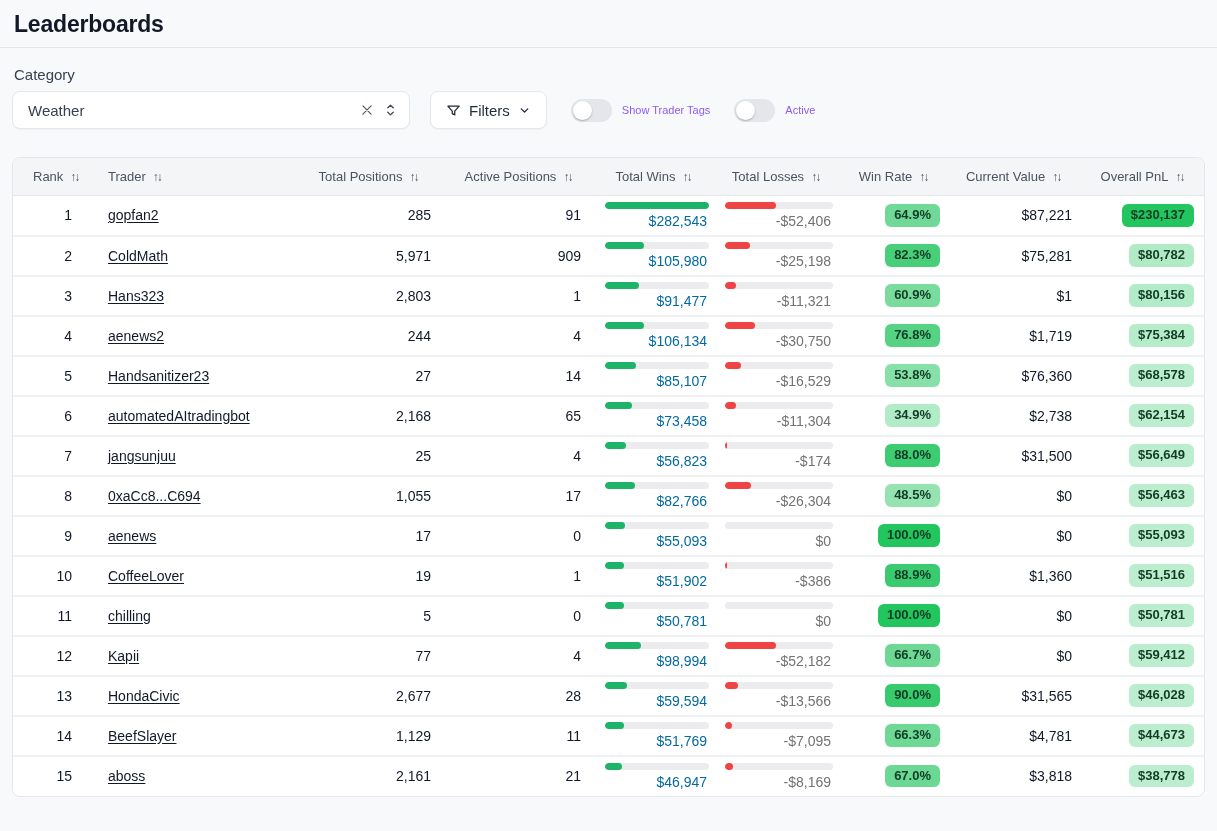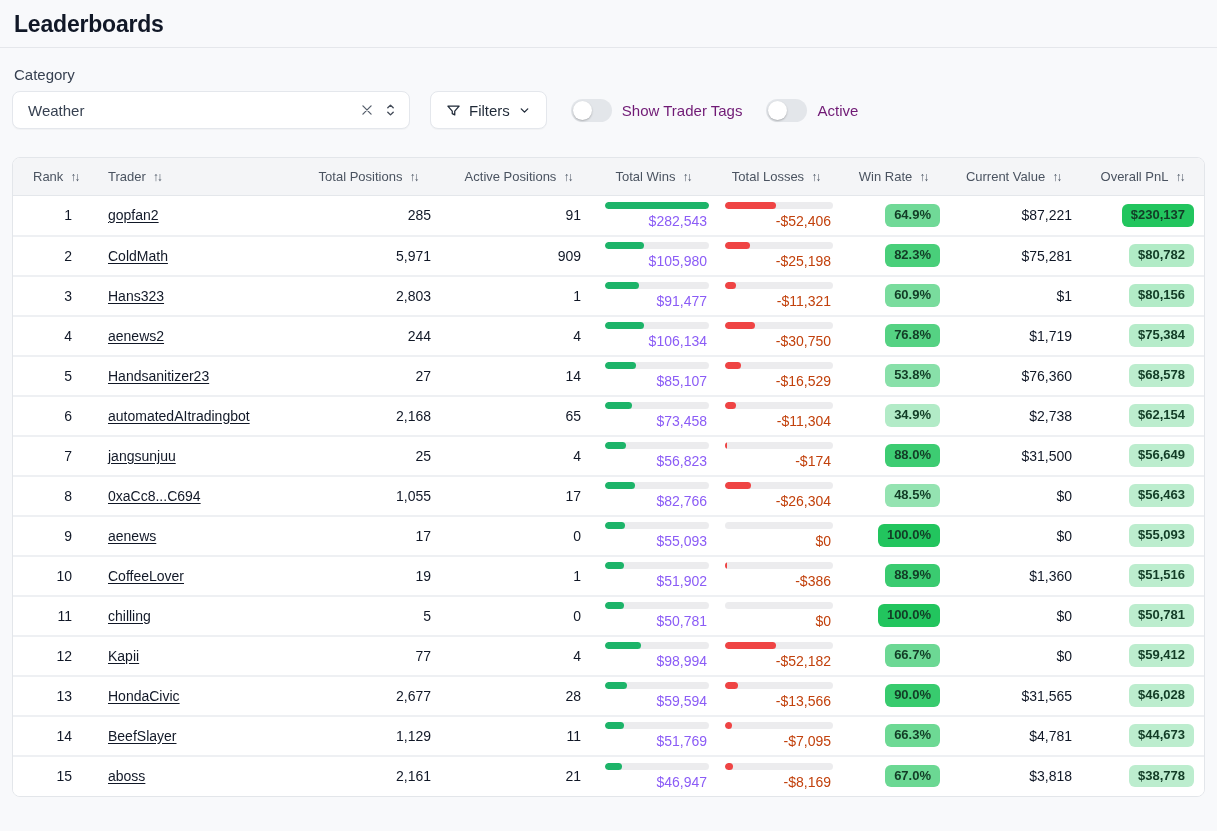--- a/index.html
+++ b/index.html
@@ -34,21 +34,21 @@
   }
   .toggle-group { display:flex; align-items:center; margin-left:24px; gap:10px; }
   .toggle {
     width:41px; height:23px; border-radius:999px; background:#e3e6ea;
     position:relative; display:inline-block; cursor:pointer; flex:0 0 auto;
   }
   .toggle .knob {
     position:absolute; left:2px; top:2px; width:19px; height:19px; border-radius:50%;
     background:#fff; box-shadow:0 1px 2px rgba(0,0,0,.25);
   }
-  .toggle-label { font-size:15px; color:#701a75; margin-right:14px; }
+  .toggle-label { font-size:11px; color:#8b5cf6; margin-right:14px; }
   
   .table-wrap {
     margin-top:28px; background:#fff; border:1px solid #e3e6ea;
     border-radius:8px; overflow:hidden;
   }
   table { width:100%; border-collapse:collapse; table-layout:fixed; }
   thead tr { background:#f4f5f7; }
   th {
     font-size:13px; font-weight:500; color:#4a5360; padding:11px 12px;
     white-space:nowrap; cursor:pointer;
@@ -69,22 +69,22 @@
   td.curval { text-align:right; padding-right:6px; }
   td.pnl { text-align:right; padding-right:12px; }
   .bar-block { margin-left:auto; }
   .bar-block.wins { width:104px; margin-right:-6px; }
   .bar-block.losses { width:108px; margin-right:-4px; }
   .bar-track { width:100%; height:7px; border-radius:999px; background:#ececee; overflow:hidden; }
   .bar-fill { height:100%; border-radius:999px; }
   .bar-fill.green { background:#1db469; }
   .bar-fill.red { background:#ef4444; }
   .bar-text { font-size:14px; margin-top:4px; text-align:right; padding-right:2px; }
-  .bar-text.green { color:#8b5cf6; }
-  .bar-text.red { color:#c2410c; }
+  .bar-text.green { color:#0369a1; }
+  .bar-text.red { color:#737373; }
   .badge {
     display:inline-block; font-size:13px; font-weight:700; color:#123c26;
     padding:4px 9px; border-radius:6px; line-height:1.15;
   }
 </style>
 </head>
 <body>
 
 <div class="page">
   <h1 class="title">Leaderboards</h1>

